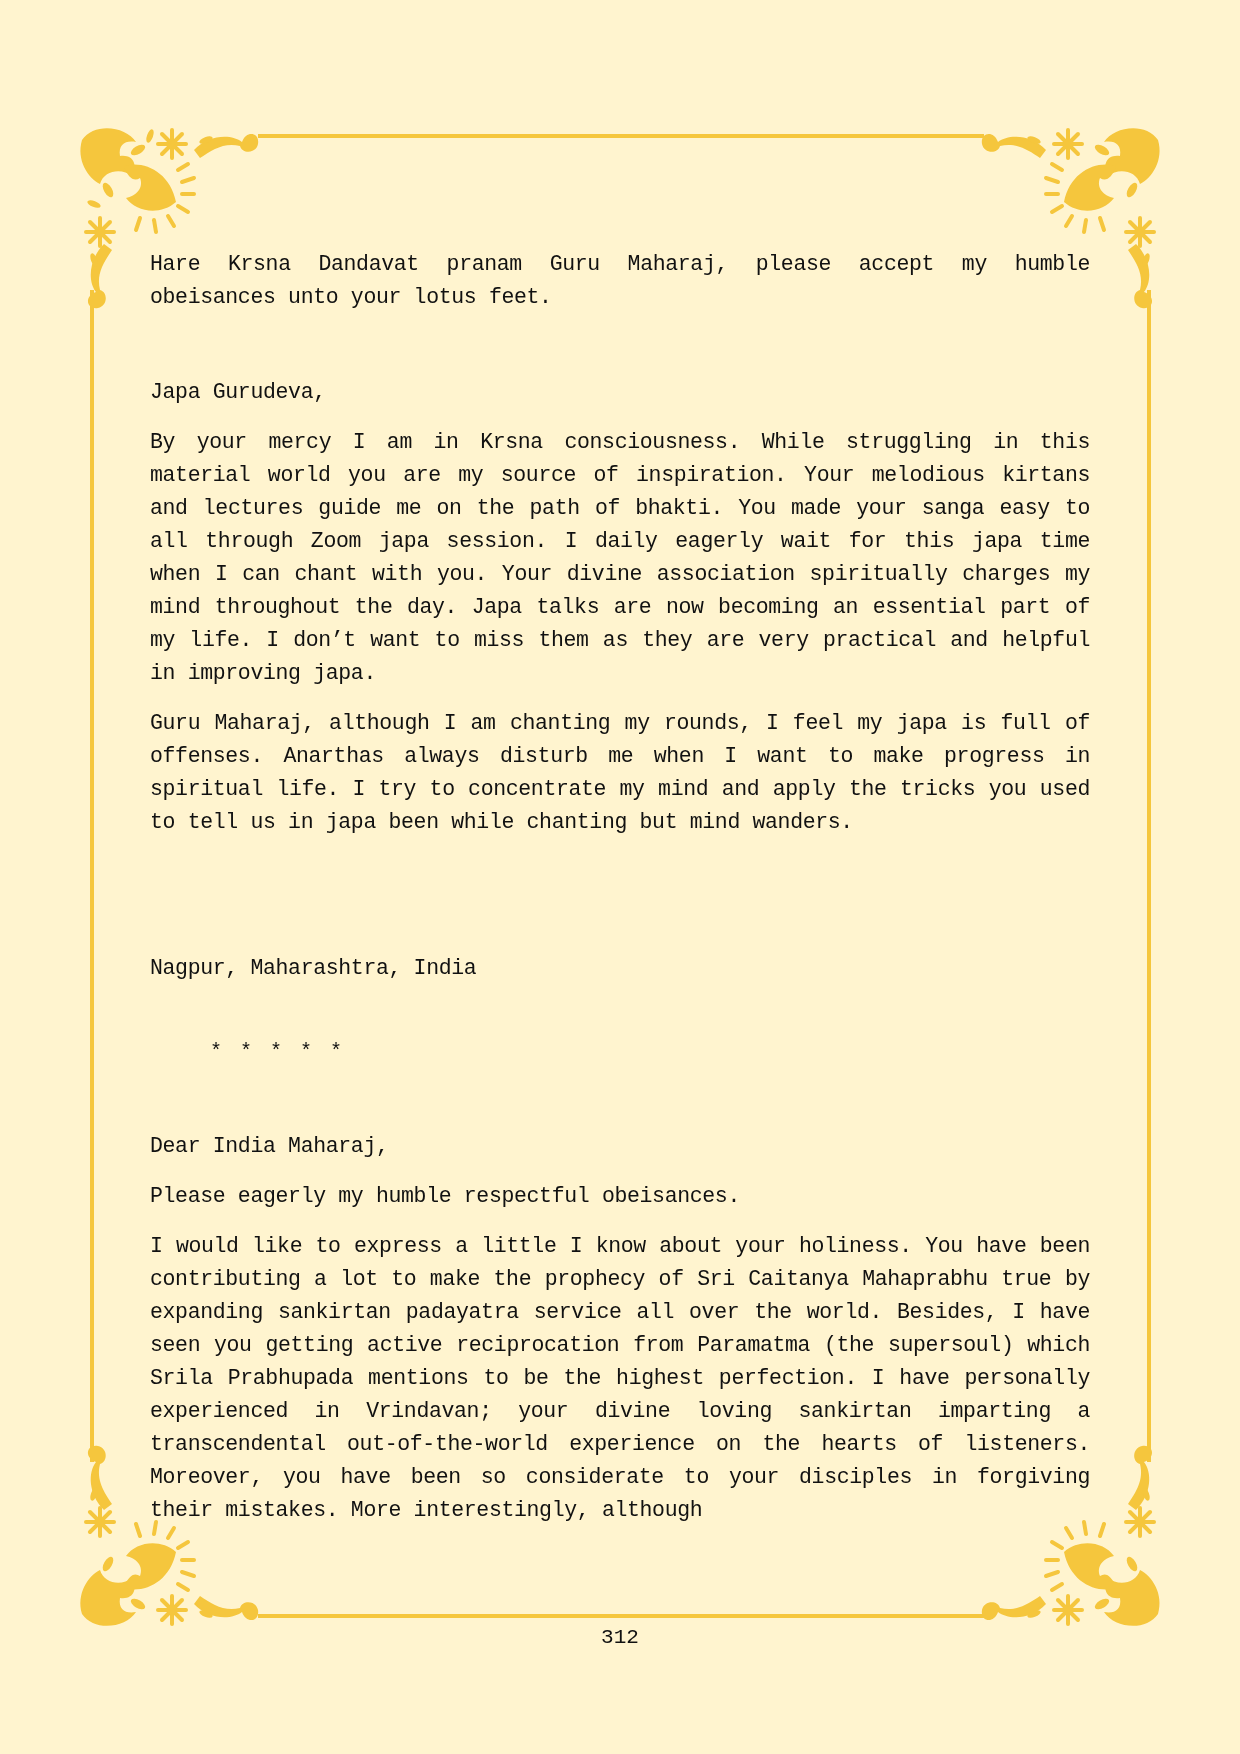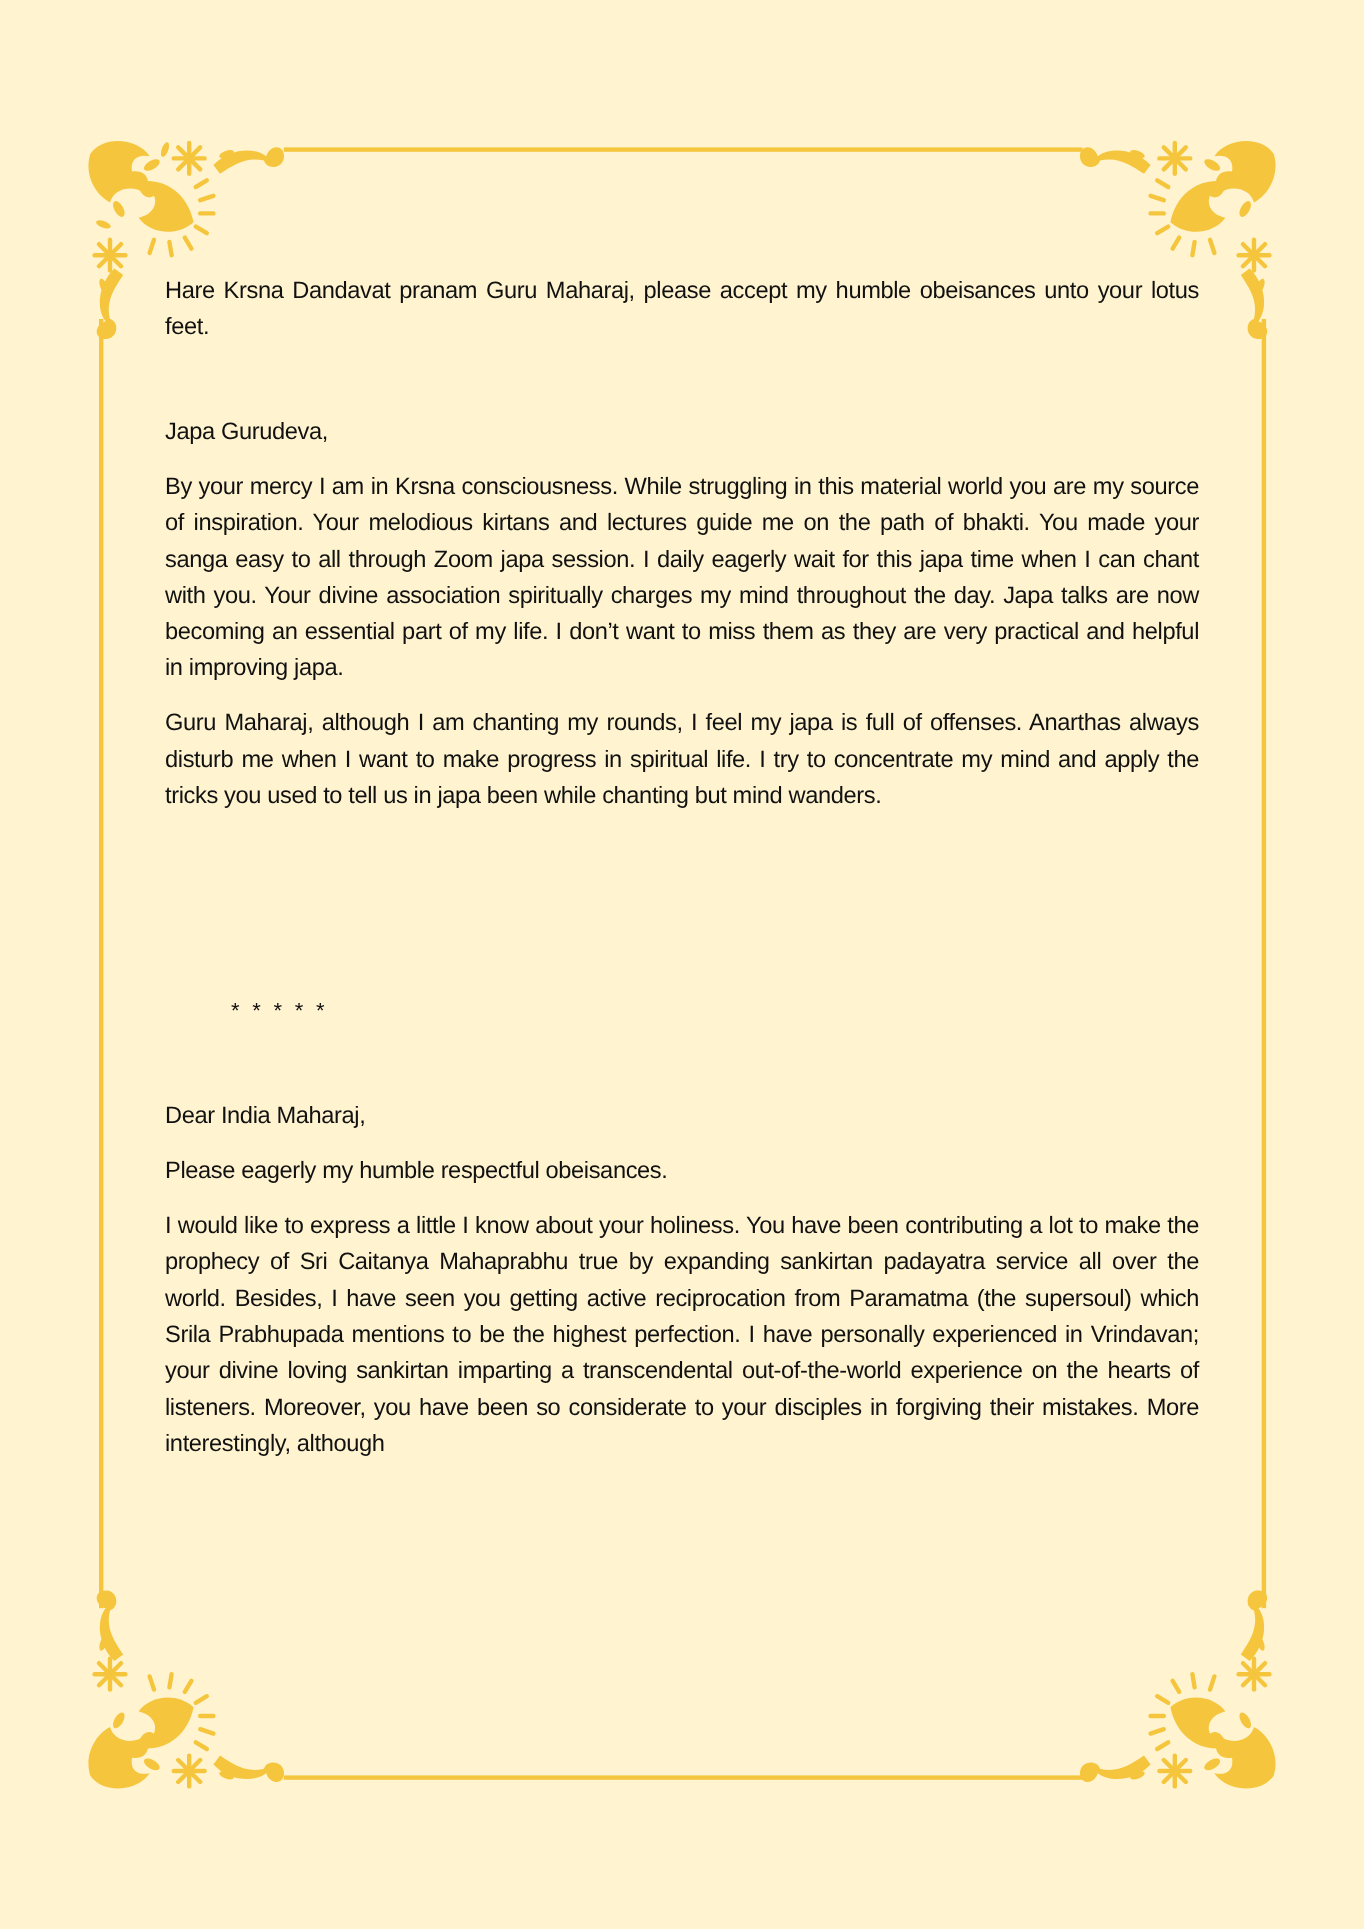--- a/index.html
+++ b/index.html
@@ -4,21 +4,21 @@
 <style>
   html, body { margin: 0; padding: 0; }
   body {
     width: 1240px; height: 1754px;
     background: #FFF4CF;
     position: relative;
     overflow: hidden;
     font-family: "Liberation Sans", "DejaVu Sans", sans-serif;
     color: #111;
   }
-  .page { position: absolute; inset: 0; }
+  .page { position: absolute; inset: 0; font-family: Liberation Mono, monospace; }
   
   .bline { position: absolute; background: #F5C63D; }
   .b-top { left: 258px; top: 134px; width: 726px; height: 4px; }
   .b-bottom { left: 258px; top: 1614px; width: 726px; height: 4px; }
   .b-left { left: 90px; top: 290px; width: 4px; height: 1172px; }
   .b-right { left: 1147px; top: 290px; width: 4px; height: 1172px; }
 
   .corner { position: absolute; width: 190px; height: 190px; }
   .c-tl { left: 74px; top: 120px; }
   .c-tr { left: 976px; top: 120px; transform: scaleX(-1); }
@@ -184,28 +184,30 @@
       <div class="gap-l"></div>
       <p>Japa Gurudeva,</p>
       <div class="gap-s"></div>
       <p>By your mercy I am in Krsna consciousness. While struggling in this material world you are my source of inspiration. Your melodious kirtans and lectures guide me on the path of bhakti. You made your sanga easy to all through Zoom japa session. I daily eagerly wait for this japa time when I can chant with you. Your divine association spiritually charges my mind throughout the day. Japa talks are now becoming an essential part of my life. I don’t want to miss them as they are very practical and helpful in improving japa.</p>
       <div class="gap-s"></div>
       <p>Guru Maharaj, although I am chanting my rounds, I feel my japa is full of offenses. Anarthas always disturb me when I want to make progress in spiritual life. I try to concentrate my mind and apply the tricks you used to tell us in japa been while chanting but mind wanders.</p>
       <div class="gap-s"></div>
       <div class="gap-l"></div>
       <div class="gap-s"></div>
       <div class="gap-s"></div>
+      <p>Nagpur, Maharashtra, India</p>
     </section>
 
     <div class="gap-m"></div>
     <p class="stars">* * * * *</p>
     <div class="gap-l"></div>
 
     <section>
       <p>Dear India Maharaj,</p>
       <div class="gap-s"></div>
       <p>Please eagerly my humble respectful obeisances.</p>
       <div class="gap-s"></div>
       <p>I would like to express a little I know about your holiness. You have been contributing a lot to make the prophecy of Sri Caitanya Mahaprabhu true by expanding sankirtan padayatra service all over the world. Besides, I have seen you getting active reciprocation from Paramatma (the supersoul) which Srila Prabhupada mentions to be the highest perfection. I have personally experienced in Vrindavan; your divine loving sankirtan imparting a transcendental out-of-the-world experience on the hearts of listeners. Moreover, you have been so considerate to your disciples in forgiving their mistakes. More interestingly, although</p>
     </section>
   </div>
 
+  <div class="pagenum">312</div>
 </div>
 
 </body></html>

